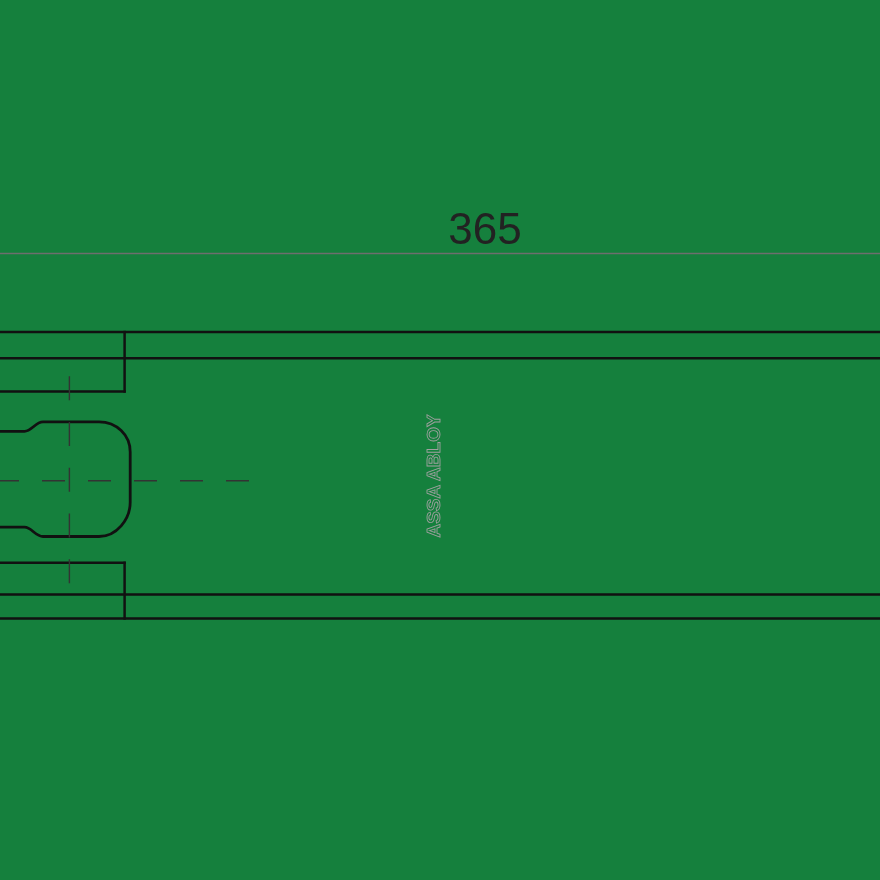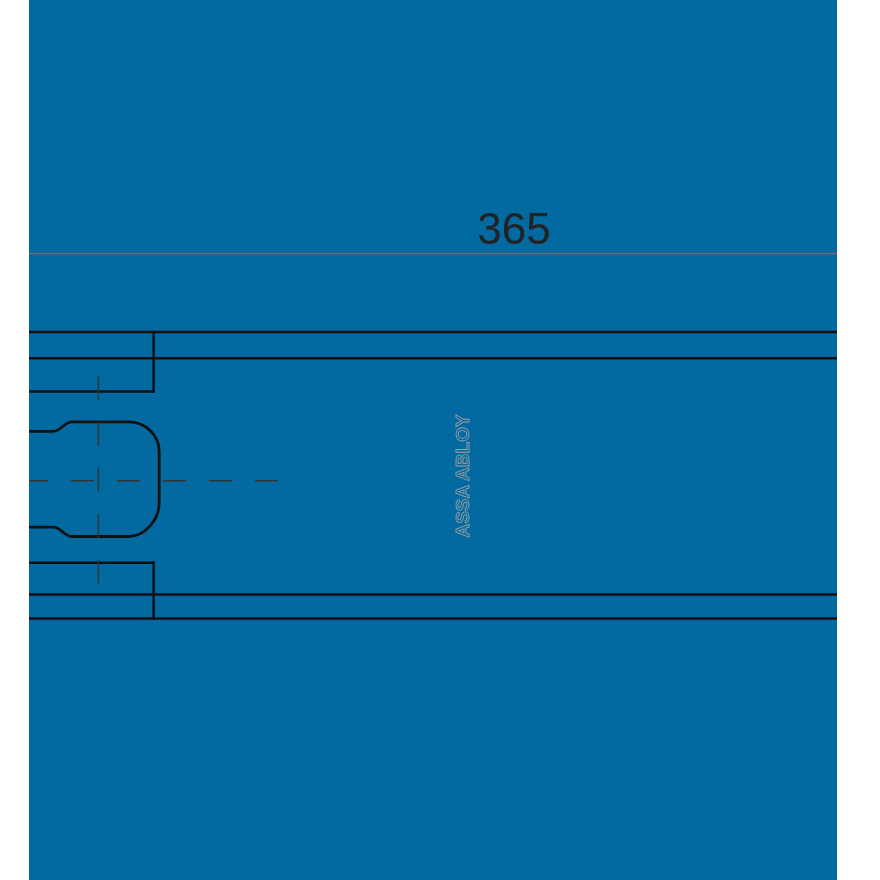--- a/index.html
+++ b/index.html
@@ -1,16 +1,16 @@
 <!DOCTYPE html>
 <html><head>
 <meta charset="utf-8">
 <style>
   html,body{margin:0;padding:0;background:#ffffff;}
-  .page{width:808px;height:880px;position:relative;overflow:hidden;background:#0369a1;margin-left:29px;}
+  .page{width:880px;height:880px;position:relative;overflow:hidden;background:#15803d;}
   svg{display:block;}
   text{font-family:"Liberation Sans",sans-serif;}
 </style>
 </head>
 <body>
 <div class="page">
 <svg width="880" height="880" viewBox="0 0 880 880">
 
   <line x1="0" y1="253.6" x2="880" y2="253.6" stroke="#6e6e6e" stroke-width="1.5"></line>
   <text x="485" y="244" font-size="44" fill="#222" text-anchor="middle">365</text>

